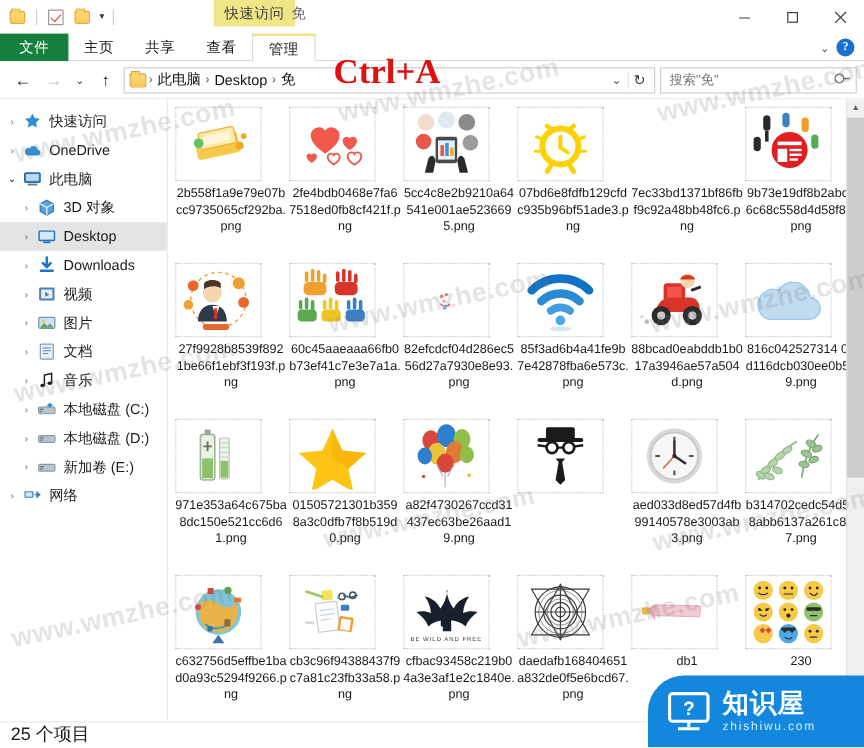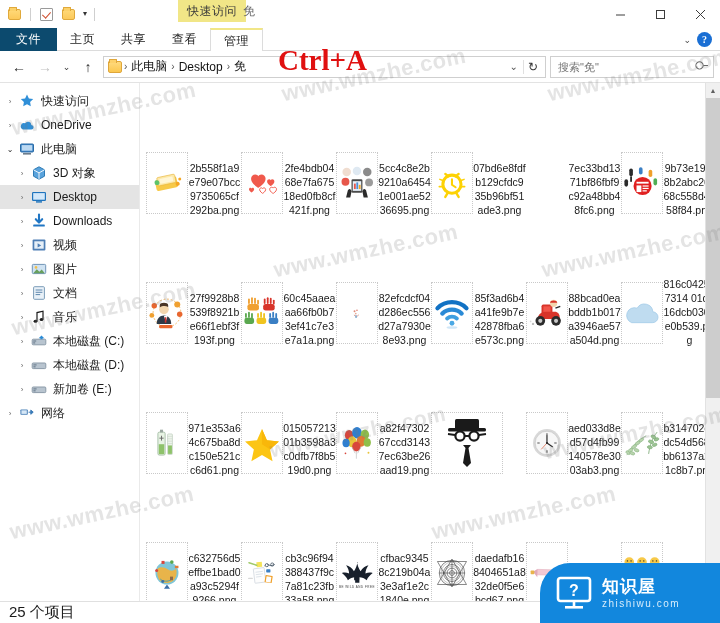--- a/index.html
+++ b/index.html
@@ -103,21 +103,21 @@
   }
   .tab {
     font-size: 12px;
     color: #1a1a1a;
     display: flex; align-items: center; justify-content: center;
     padding: 0 13px;
     height: 23px;
     letter-spacing: .5px;
   }
   .tab.file {
-    background: #0c4a6e; color: #fff;
+    background: #15803d; color: #fff;
     padding: 0 16px;
   }
   .tab.manage {
     border-left: 1px solid #dcdcdc;
     border-right: 1px solid #dcdcdc;
     border-top: 2px solid #f1e687;
     background: #fff;
     margin-bottom: -1px;
     height: 24px;
   }
@@ -246,21 +246,21 @@
     background: #fff;
     overflow: hidden;
   }
   .grid {
     display: flex; flex-wrap: wrap;
     padding: 4px 0 0 6px;
   }
   .cell {
     width: 95px;
     height: 130px;
-    display: flex; flex-direction: row; align-items: flex-end;
+    display: flex; flex-direction: column; align-items: flex-start;
     padding-top: 2px;
   }
   .thumbwrap {
     width: 72px; height: 62px;
     border: 1px dotted #c9c9c9;
     background: #fff;
     display: flex; align-items: center; justify-content: center;
     overflow: hidden;
     margin-bottom: 3px;
   }
@@ -348,21 +348,21 @@
     display: flex; align-items: center;
     padding-left: 16px;
     z-index: 50;
   }
   .zs-mon {
     width: 36px; height: 34px; flex: none; margin-right: 10px;
     position: relative;
   }
   .zs-text { display: flex; flex-direction: column; line-height: 1; }
   .zs-cn {
-    color: #fff; font-size: 17px; font-weight: bold;
+    color: #fff; font-size: 22px; font-weight: bold;
     letter-spacing: 1px;
   }
   .zs-en {
     color: #d6ecfb; font-size: 10px; margin-top: 4px; letter-spacing: 1.5px;
   }
 </style>
 </head>
 <body>
 
 <div id="app">

